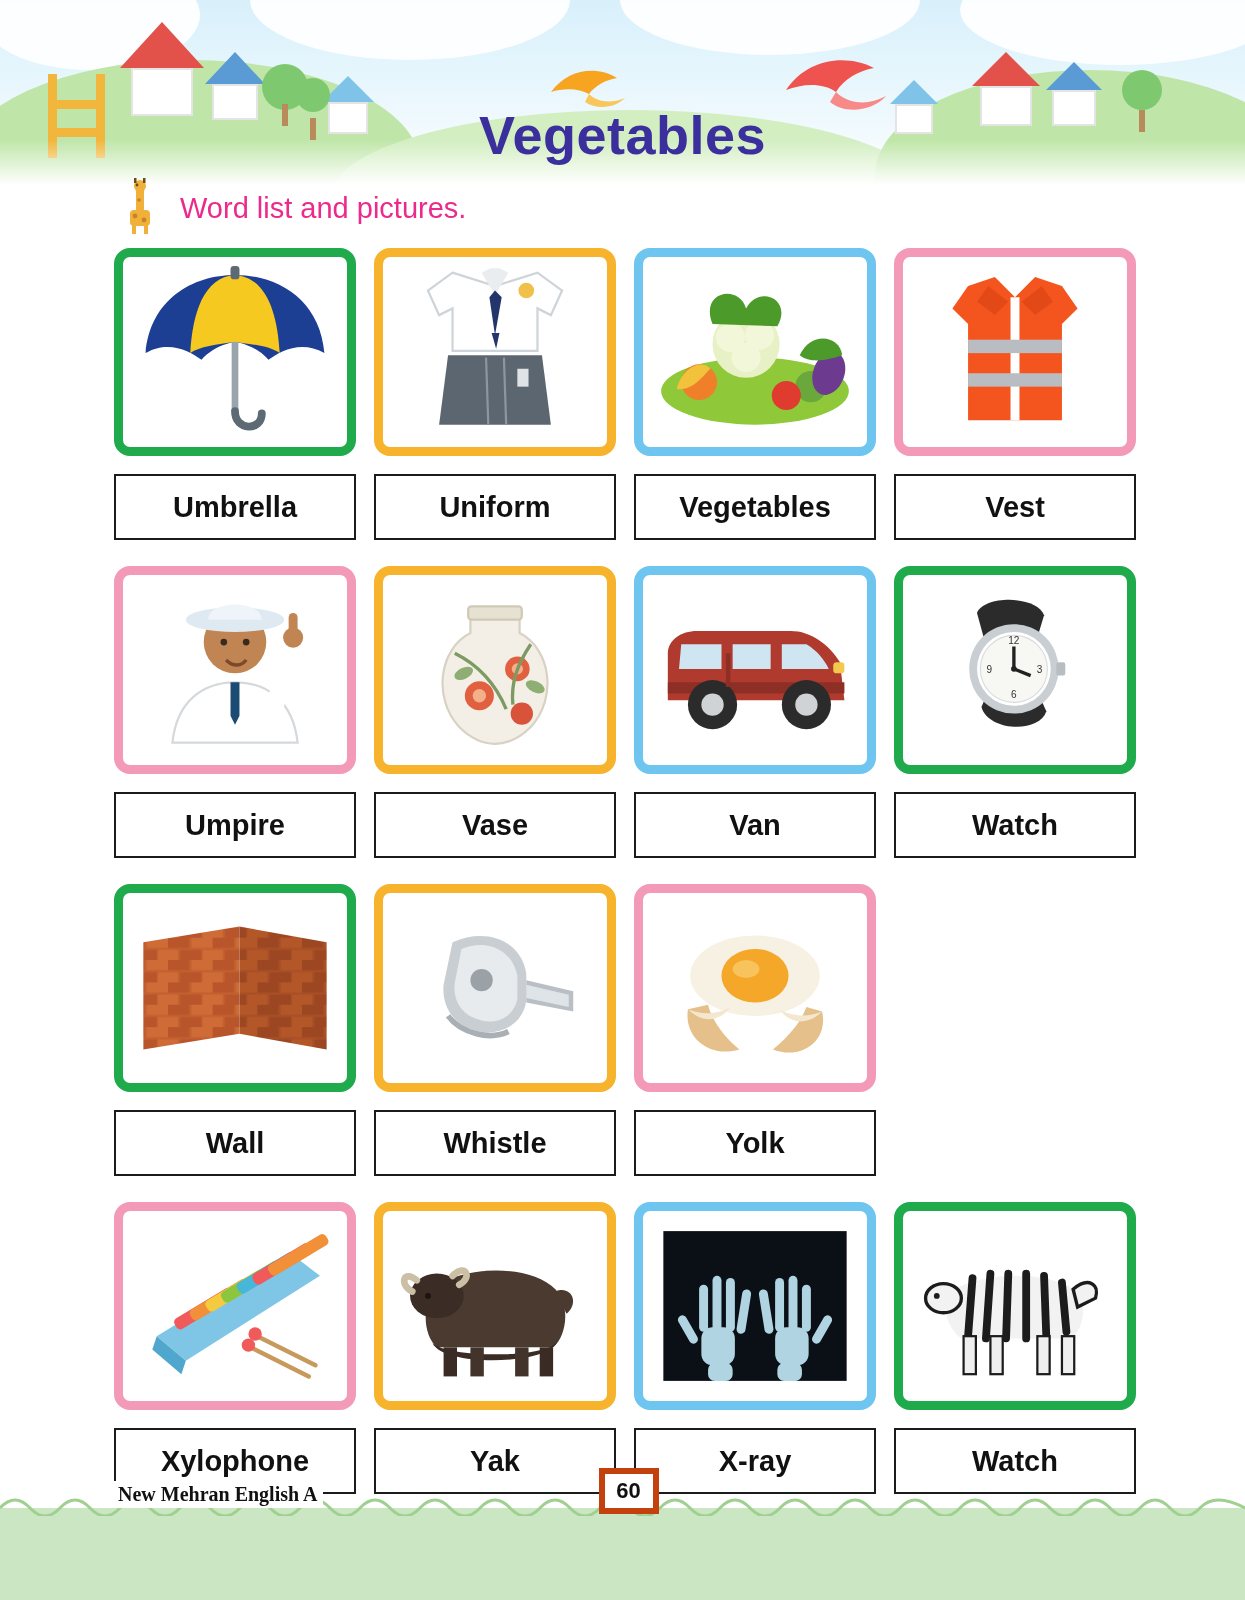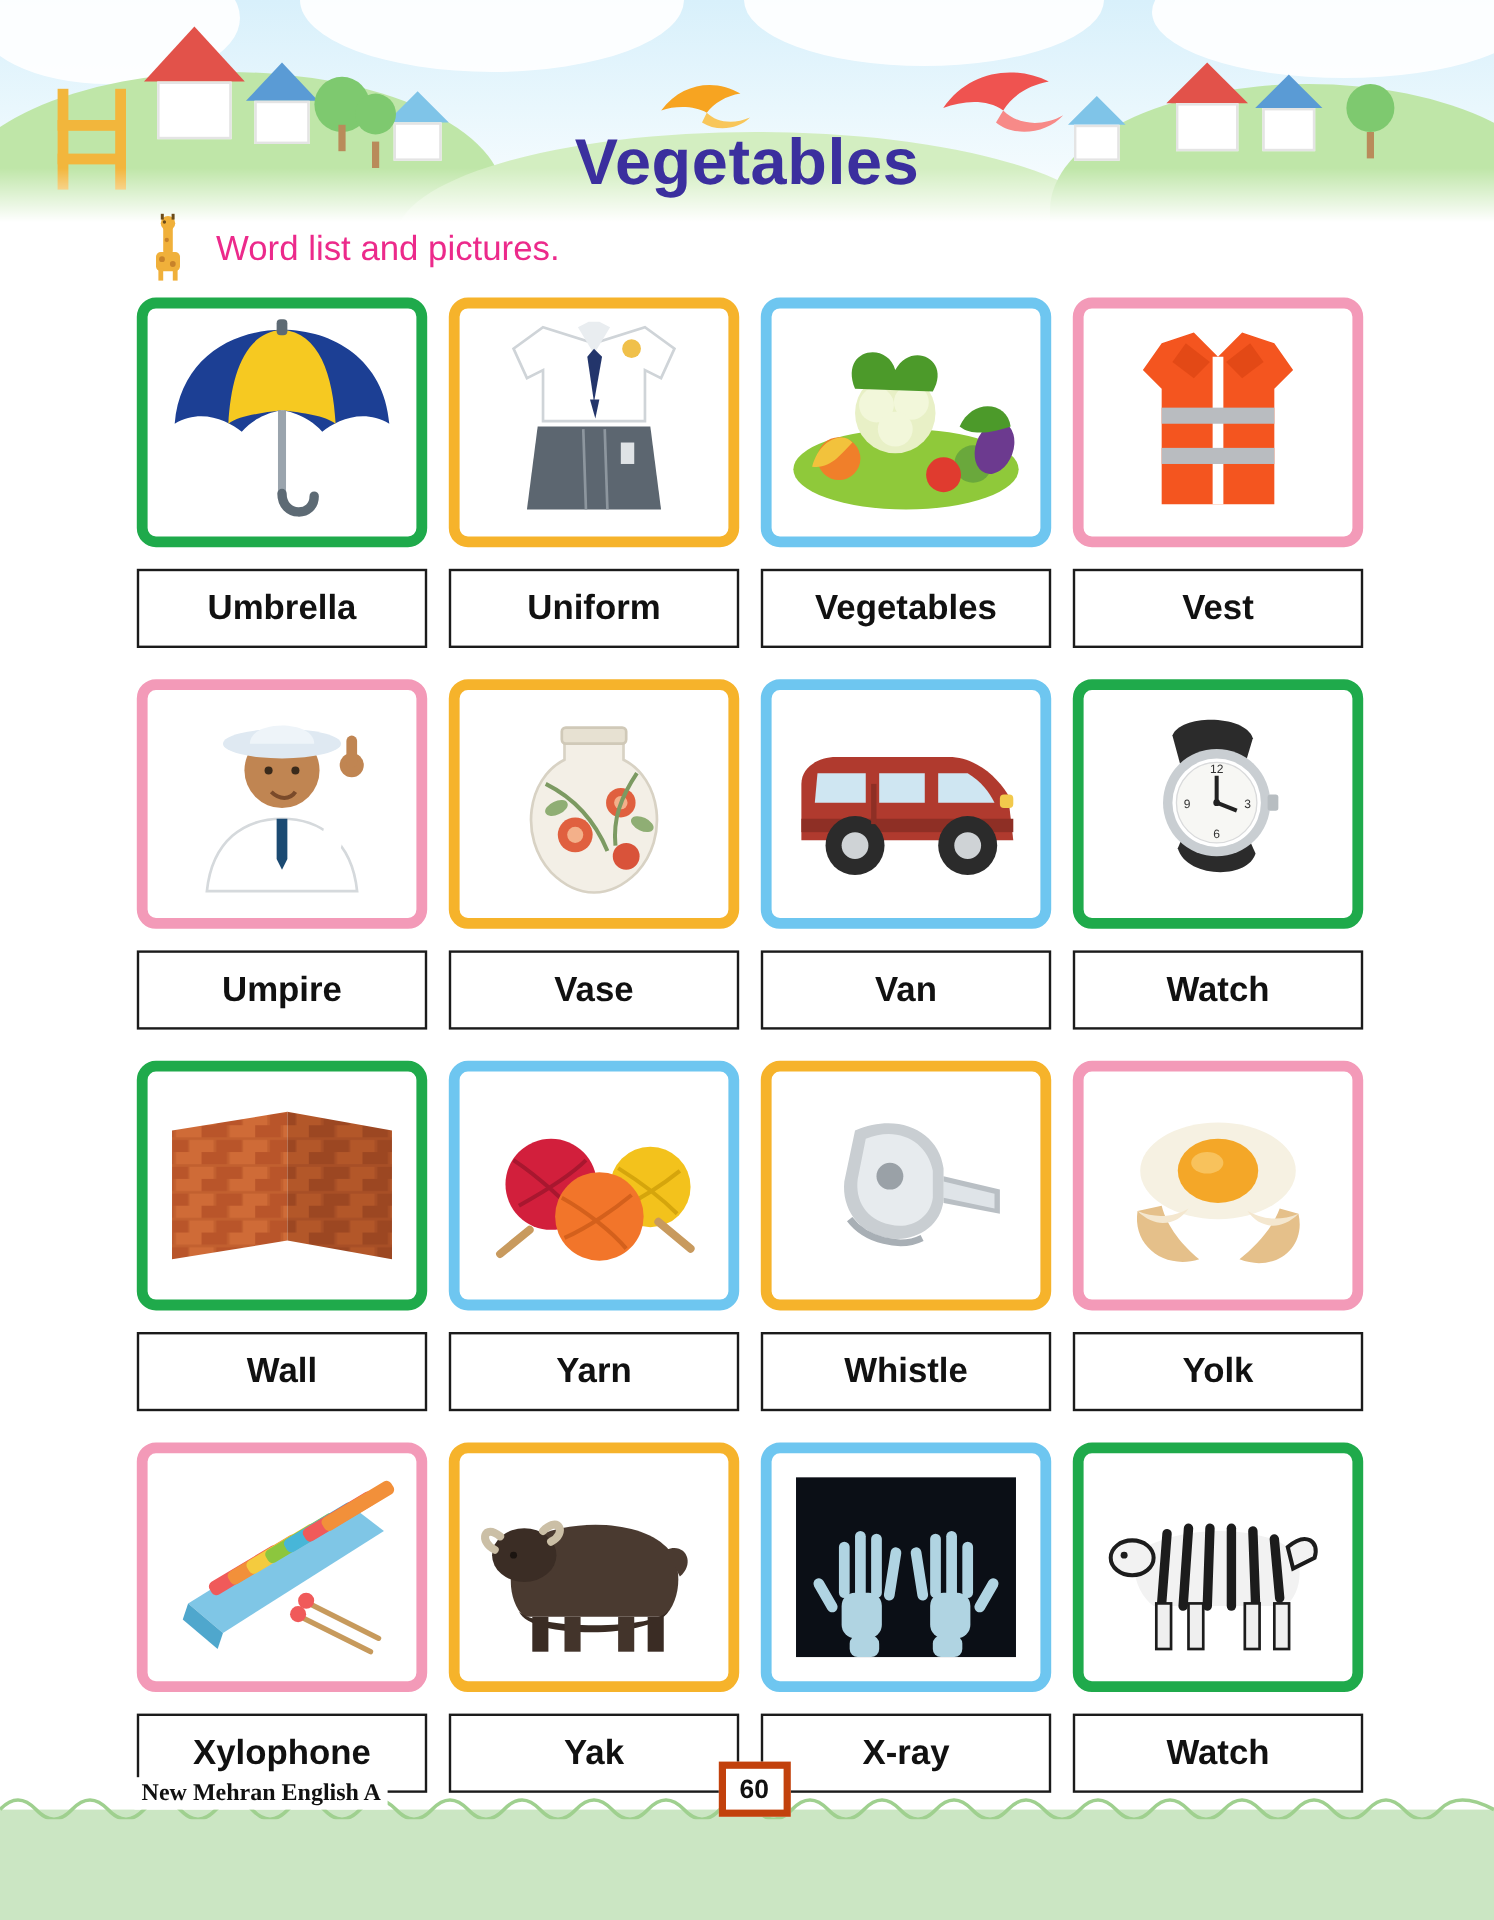--- a/index.html
+++ b/index.html
@@ -450,35 +450,20 @@
             <rect x="31" y="11" width="19" height="9" fill="#b35729"></rect>
           </pattern>
         </defs>
         <path d="M18 44 L104 30 L104 126 L18 140 Z" fill="url(#brick)"></path>
         <path d="M104 30 L182 44 L182 140 L104 126 Z" fill="url(#brick2)"></path>
       </svg>
     </div>
     <div class="label-box">Wall</div>
   </div>
 
-  <div class="cell">
-    <div class="pic-frame" style="border-color:#6ec6f0;">
-      <svg class="pic-inner" viewBox="0 0 200 170">
-        <circle cx="68" cy="84" r="34" fill="#d21f3c"></circle>
-        <path d="M40 66 C58 78, 78 96, 90 110 M44 100 C62 90, 84 76, 94 66" stroke="#a8172f" stroke-width="3" fill="none"></path>
-        <circle cx="142" cy="86" r="30" fill="#f3c21c"></circle>
-        <path d="M118 72 C134 82, 152 96, 162 106 M120 102 C136 94, 154 82, 164 74" stroke="#d5a50c" stroke-width="3" fill="none"></path>
-        <circle cx="104" cy="108" r="33" fill="#f2752a"></circle>
-        <path d="M76 94 C94 104, 114 120, 124 132 M78 124 C96 116, 116 102, 128 92" stroke="#d4601c" stroke-width="3" fill="none"></path>
-        <line x1="52" y1="118" x2="30" y2="136" stroke="#c89a5e" stroke-width="6" stroke-linecap="round"></line>
-        <line x1="148" y1="112" x2="172" y2="132" stroke="#c89a5e" stroke-width="6" stroke-linecap="round"></line>
-      </svg>
-    </div>
-    <div class="label-box">Yarn</div>
-  </div>
 
   <div class="cell">
     <div class="pic-frame" style="border-color:#f6b32b;">
       <svg class="pic-inner" viewBox="0 0 200 170">
         <path d="M62 44 C94 30, 124 44, 128 72 L128 96 C126 116, 106 128, 86 124 C64 120, 52 102, 54 82 Z" fill="#c9ced2"></path>
         <path d="M70 50 C94 40, 116 52, 120 74 L120 94 C118 110, 102 118, 88 114 C70 110, 62 96, 64 80 Z" fill="#e7ebee"></path>
         <path d="M128 78 L170 88 L170 106 L128 98 Z" fill="#b9bfc4"></path>
         <path d="M128 82 L166 91 L166 102 L128 94 Z" fill="#dfe4e8"></path>
         <circle cx="88" cy="78" r="10" fill="#9aa1a7"></circle>
         <path d="M58 110 C70 126, 96 132, 112 124" stroke="#a8afb5" stroke-width="5" fill="none"></path>

